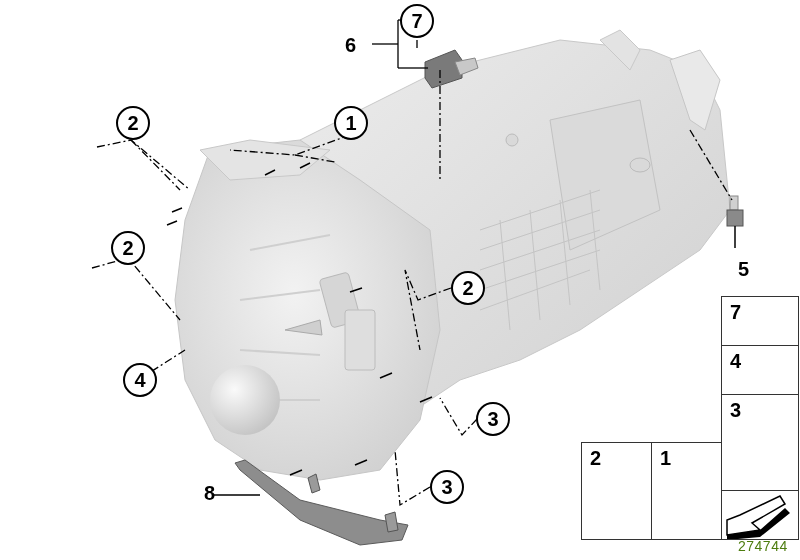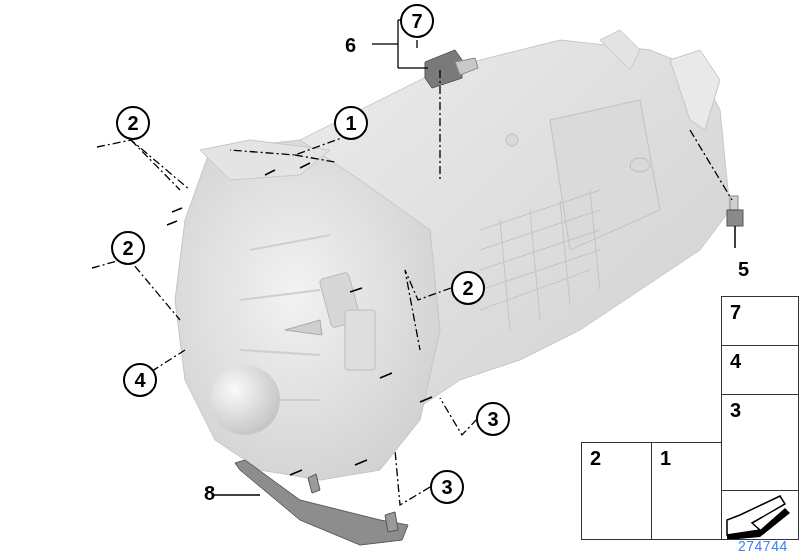--- a/index.html
+++ b/index.html
@@ -2,21 +2,21 @@
 <html><head>
 <meta charset="utf-8">
 <style>
   html, body { margin:0; padding:0; background:#ffffff; }
   body { width:800px; height:560px; position:relative; overflow:hidden; font-family:"Liberation Sans", sans-serif; }
   #canvas { position:absolute; left:0; top:0; width:800px; height:560px; }
   .callout { position:absolute; width:34px; height:34px; border:2px solid #000; border-radius:50%; background:#fff; box-sizing:border-box; display:flex; align-items:center; justify-content:center; font-weight:bold; font-size:20px; color:#000; }
   .plain-label { position:absolute; font-weight:bold; font-size:20px; color:#000; }
   .legend-box { position:absolute; border:1px solid #333; box-sizing:border-box; background:#fff; }
   .legend-num { position:absolute; left:8px; top:4px; font-weight:bold; font-size:20px; color:#000; }
-  .diagram-id { position:absolute; left:738px; top:538px; font-size:14px; color:#3b82f6; letter-spacing:0.5px; }
+  .diagram-id { position:absolute; left:738px; top:538px; font-size:14px; color:#4d7c0f; letter-spacing:0.5px; }
 </style>
 </head>
 <body>
 
 <div id="canvas">
   <svg width="800" height="560" viewBox="0 0 800 560" style="position:absolute;left:0;top:0;">
     <defs>
       <linearGradient id="body" x1="0" y1="0" x2="1" y2="1">
         <stop offset="0" stop-color="#ececec"></stop>
         <stop offset="1" stop-color="#cfcfcf"></stop>

